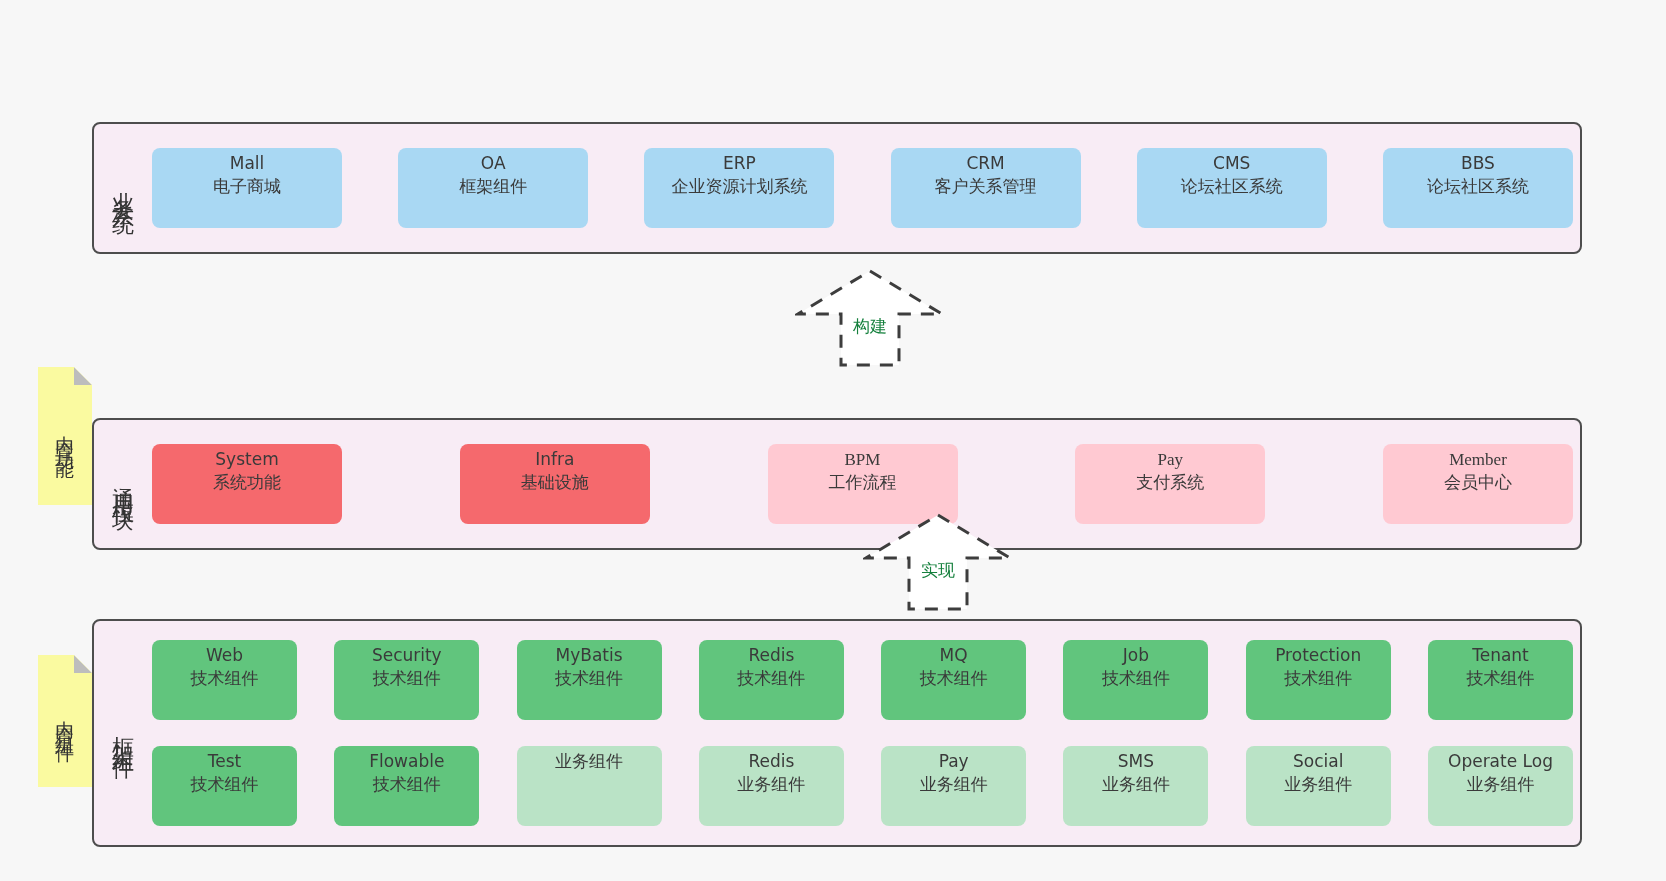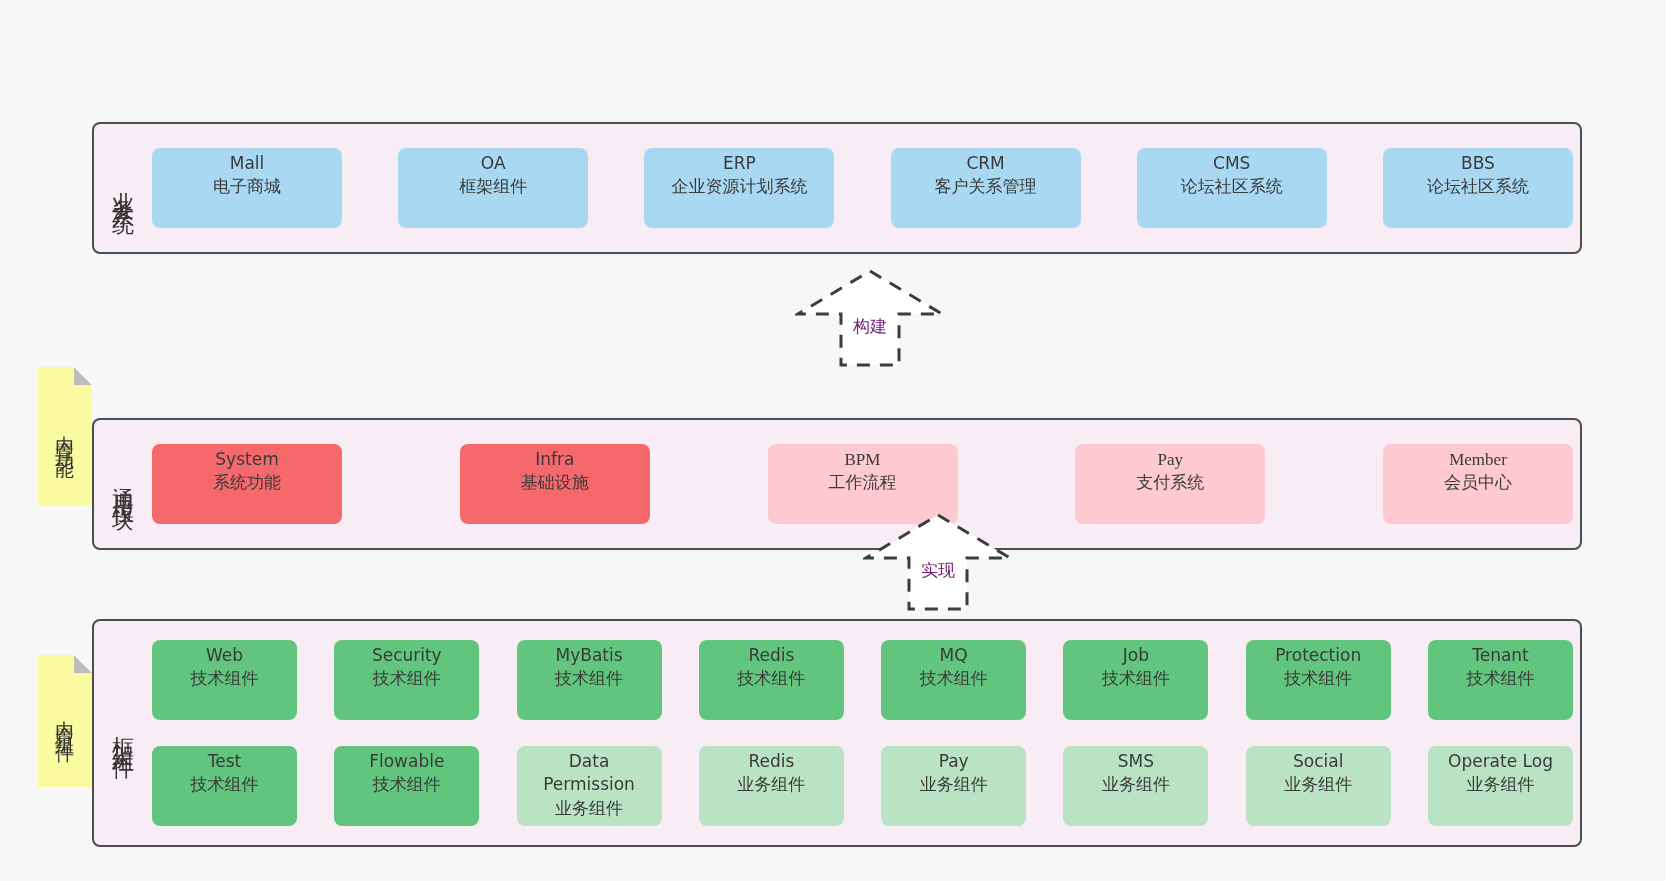--- a/index.html
+++ b/index.html
@@ -64,21 +64,21 @@
     font-size:19px;letter-spacing:8px;color:#333;line-height:1;
   }
 
   
   .arrow{position:absolute;width:150px;height:100px;z-index:3;}
   #arrow-build{left:795px;top:268px;}
   #arrow-implement{left:863px;top:512px;}
   .arrow svg{position:absolute;left:0;top:0;}
   .arrow .alabel{
     position:absolute;left:50%;top:46px;transform:translateX(-50%);
-    background:#ffffff;padding:1px 3px;font-size:17px;color:#701a75;white-space:nowrap;
+    background:#ffffff;padding:1px 3px;font-size:17px;color:#15803d;white-space:nowrap;
   }
 </style>
 </head>
 <body>
 
 <div class="canvas">
 
   <div class="section" id="sec-business">
     <div class="vlabel">
       <span>业务系统</span>
@@ -207,21 +207,20 @@
       <div class="row row-8">
         <div class="box green">
           <span>Test</span>
           <span>技术组件</span>
         </div>
         <div class="box green">
           <span>Flowable</span>
           <span>技术组件</span>
         </div>
         <div class="box lightgreen">
-          <span>Data Permission</span>
           <span>业务组件</span>
         </div>
         <div class="box lightgreen">
           <span>Redis</span>
           <span>业务组件</span>
         </div>
         <div class="box lightgreen">
           <span>Pay</span>
           <span>业务组件</span>
         </div>

